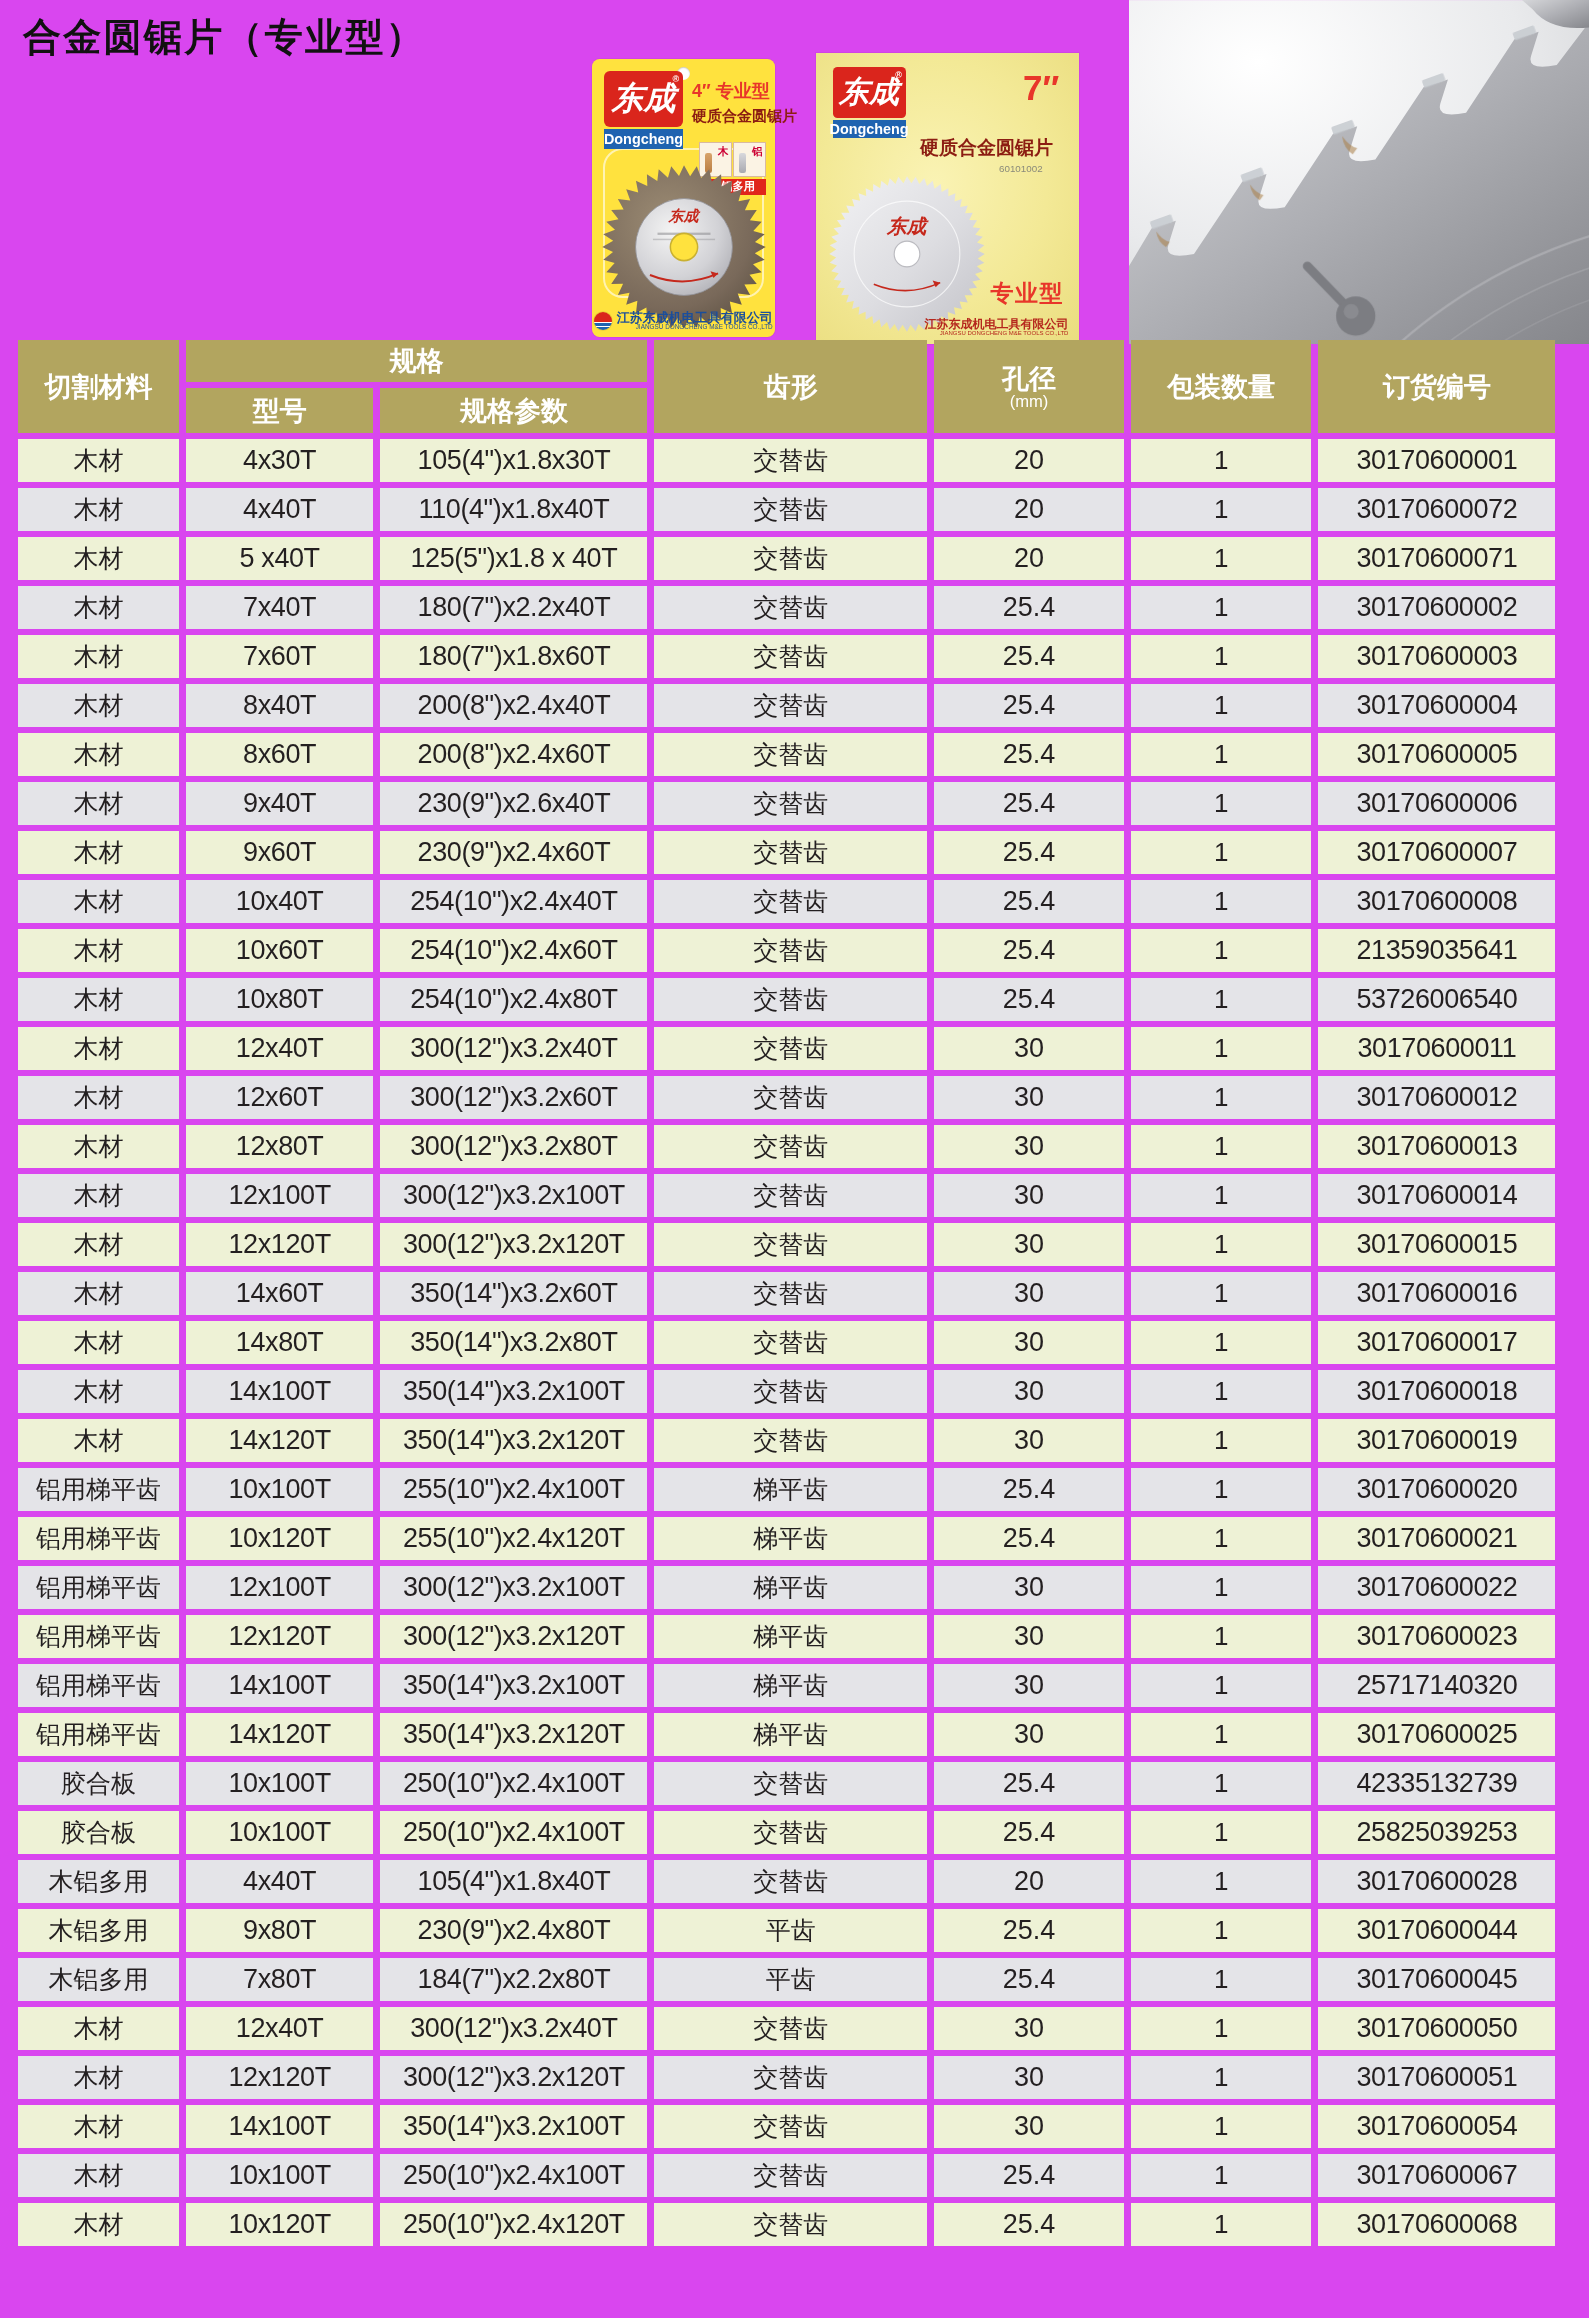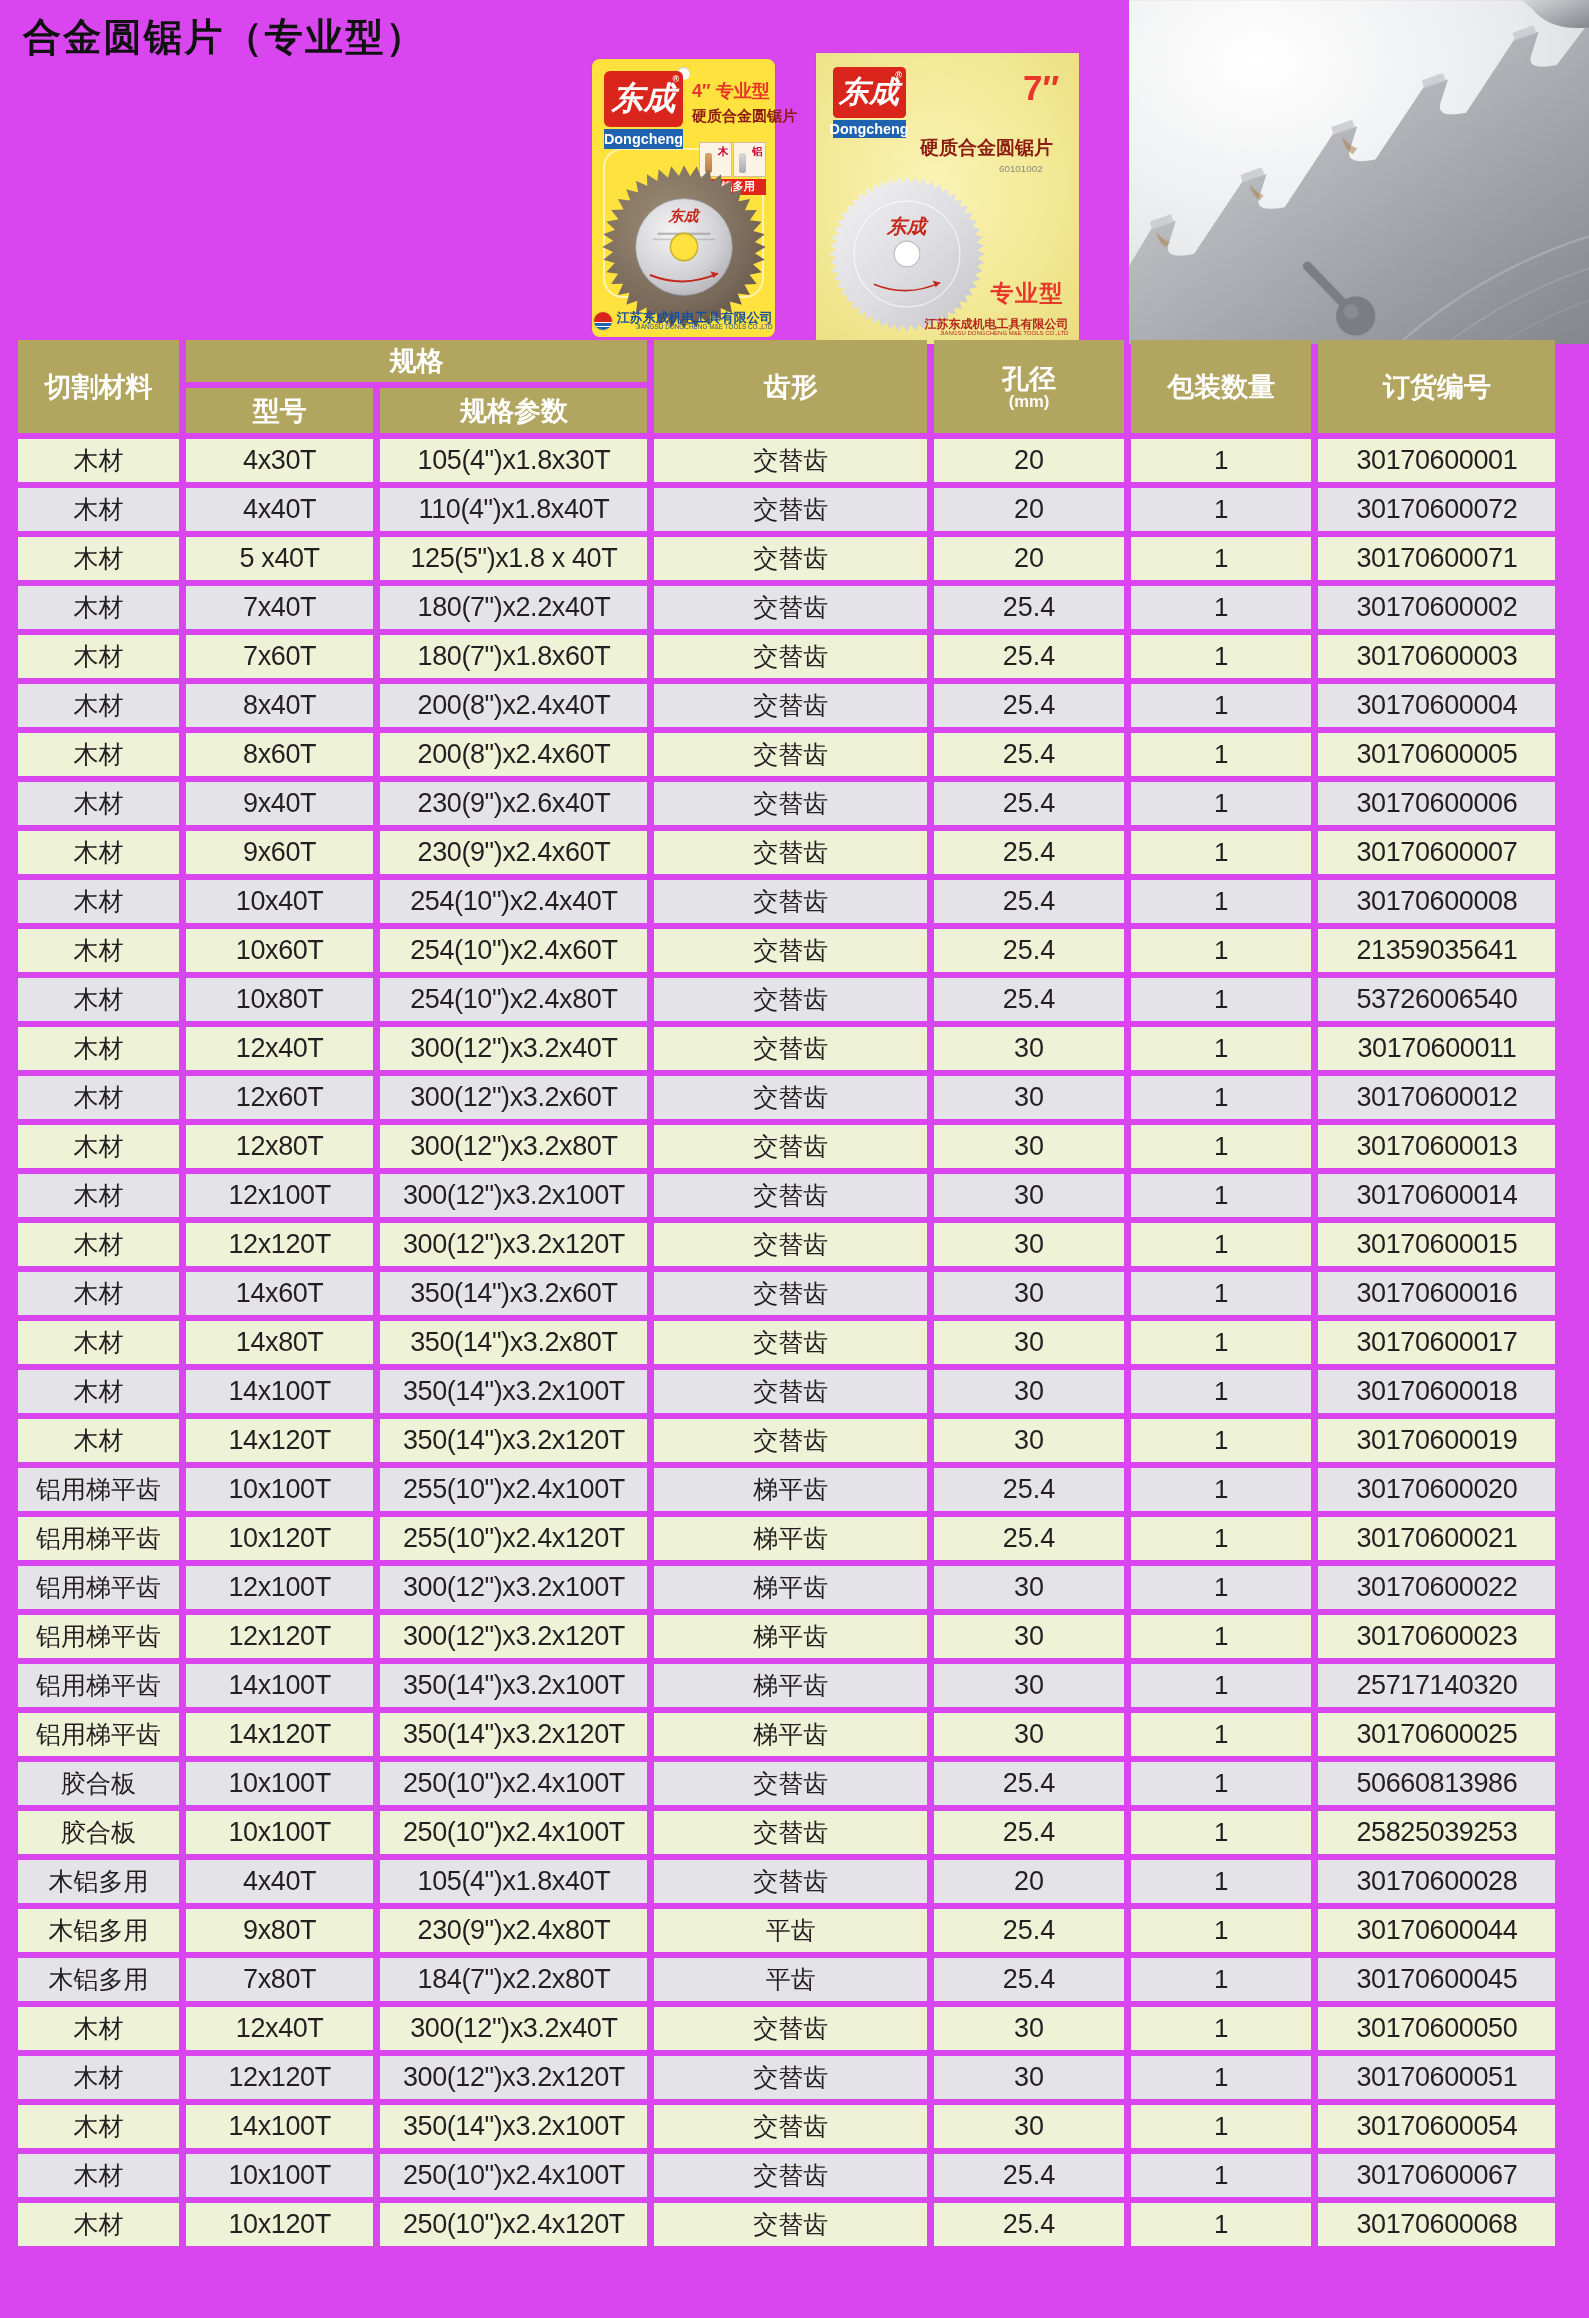--- a/index.html
+++ b/index.html
@@ -63,21 +63,21 @@
 
   .photo{position:absolute;left:1129px;top:0;width:461px;height:344px;}
 
   
   table.catalog{position:absolute;left:11.3px;top:334px;width:1551px;
       border-collapse:separate;border-spacing:7.6px 6px;table-layout:fixed;}
   table.catalog th{background:#b2a55f;color:#ffffff;font-weight:700;font-size:27px;
       text-align:center;vertical-align:middle;padding:0;}
   table.catalog thead tr.h1 th{height:42px;}
   table.catalog thead tr.h2 th{height:45px;}
-  table.catalog th .unit{display:block;font-size:16.6px;font-weight:700;margin-top:-4.5px;}
+  table.catalog th .unit{display:block;font-size:16.6px;font-weight:400;margin-top:-4.5px;}
   table.catalog td{height:43px;text-align:center;vertical-align:middle;color:#231f20;
       white-space:nowrap;overflow:hidden;padding:0;}
   tr.odd td{background:#eef2d6;}
   tr.even td{background:#e4e4e8;}
   td.c-material,td.c-tooth{font-size:25px;}
   td.c-model,td.c-spec,td.c-order{font-size:27px;letter-spacing:-0.4px;}
   td.c-hole{font-size:27px;}
   td.c-qty{font-size:26px;}
 </style>
 </head>
@@ -493,21 +493,21 @@
           <td class="c-qty">1</td>
           <td class="c-order">30170600025</td>
         </tr>
         <tr class="even">
           <td class="c-material">胶合板</td>
           <td class="c-model">10x100T</td>
           <td class="c-spec">250(10")x2.4x100T</td>
           <td class="c-tooth">交替齿</td>
           <td class="c-hole">25.4</td>
           <td class="c-qty">1</td>
-          <td class="c-order">50660813986</td>
+          <td class="c-order">42335132739</td>
         </tr>
         <tr class="odd">
           <td class="c-material">胶合板</td>
           <td class="c-model">10x100T</td>
           <td class="c-spec">250(10")x2.4x100T</td>
           <td class="c-tooth">交替齿</td>
           <td class="c-hole">25.4</td>
           <td class="c-qty">1</td>
           <td class="c-order">25825039253</td>
         </tr>

